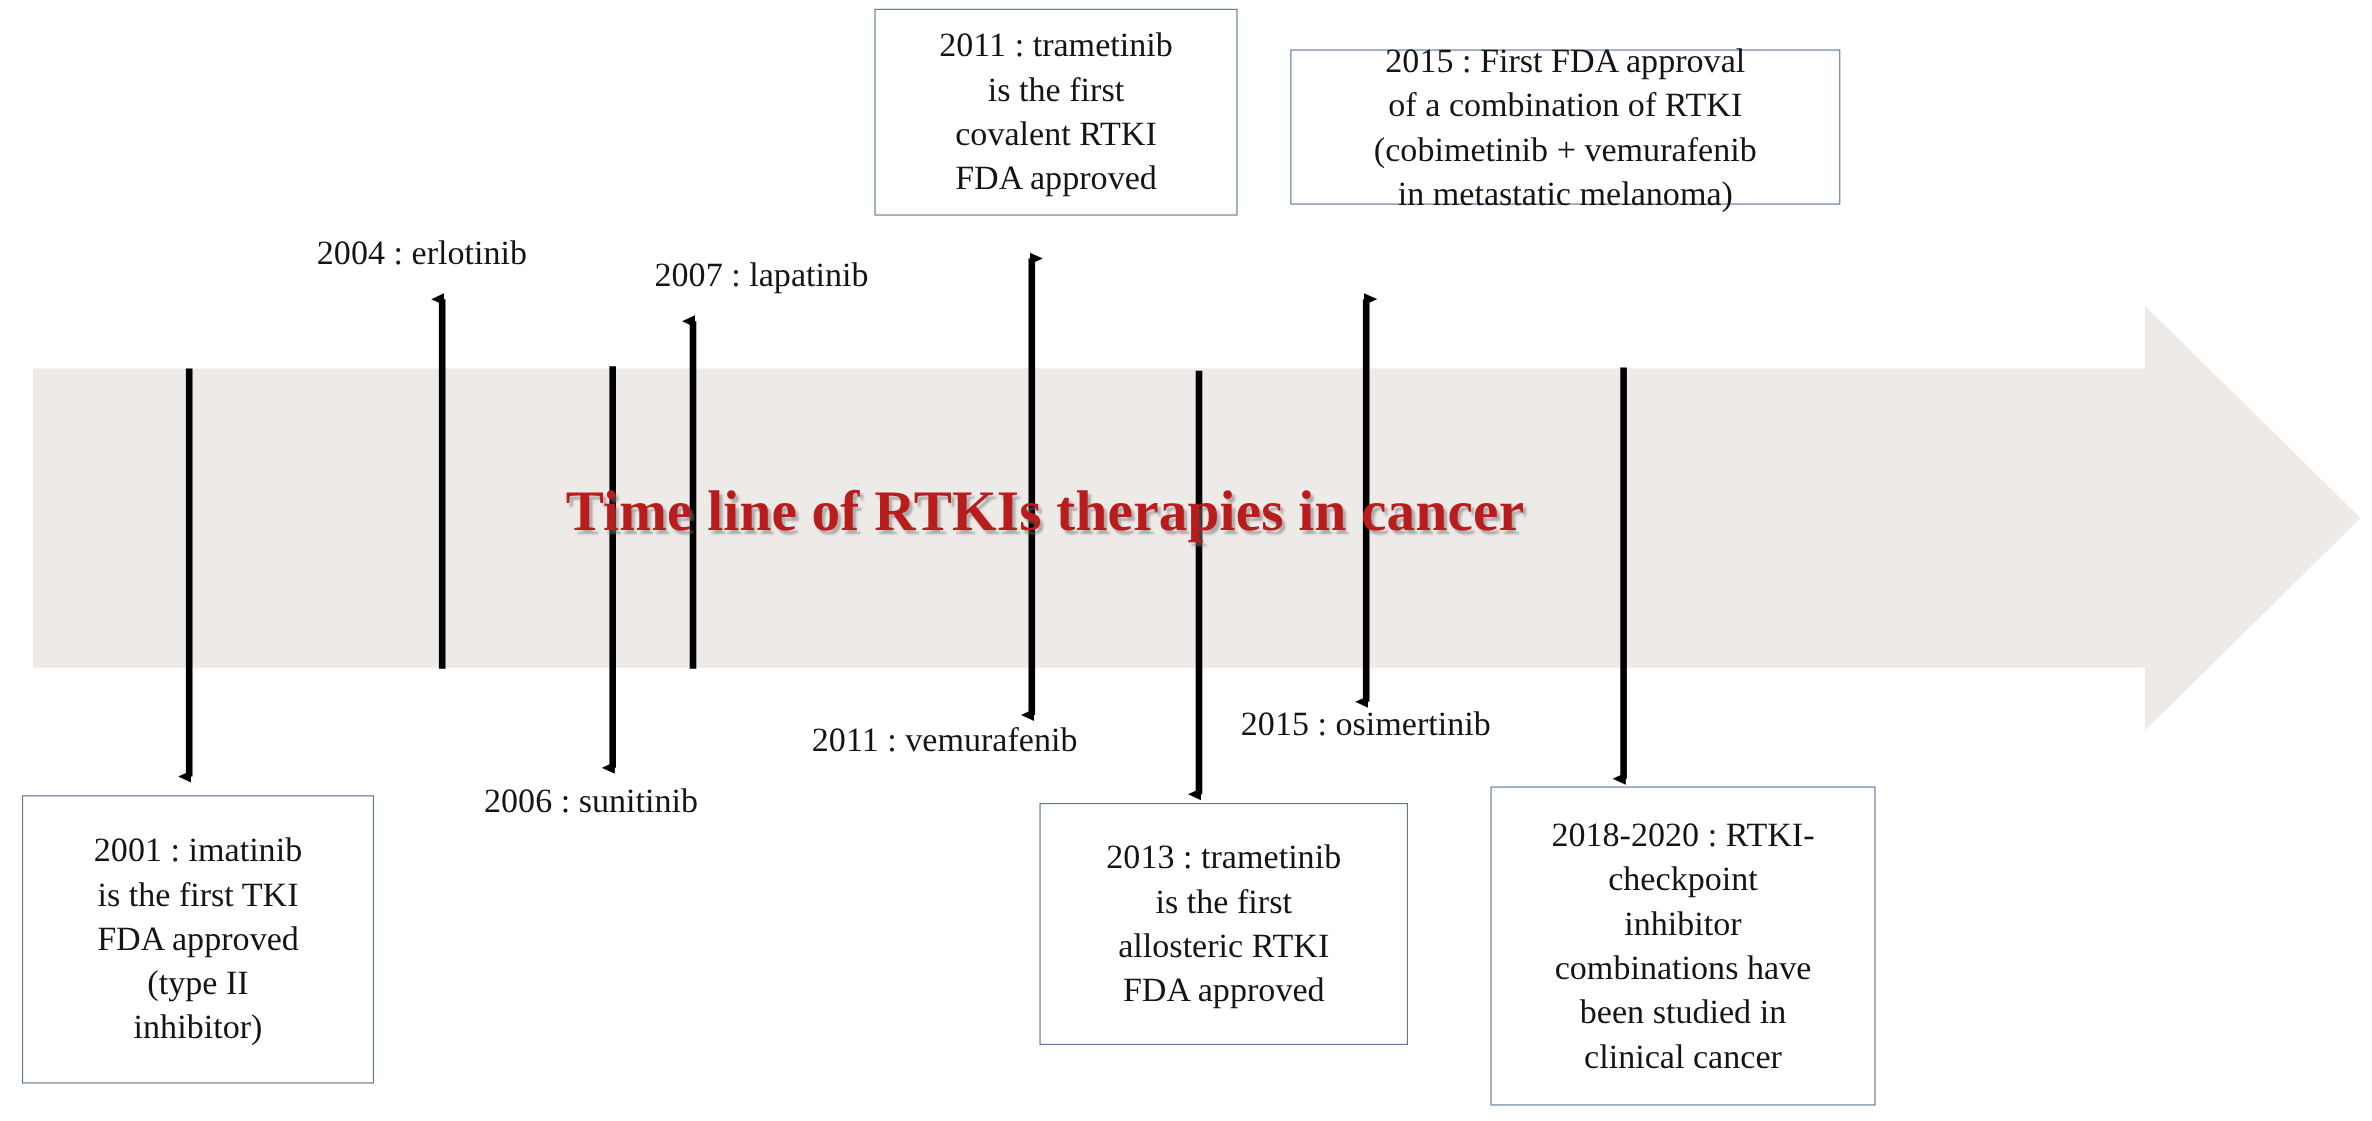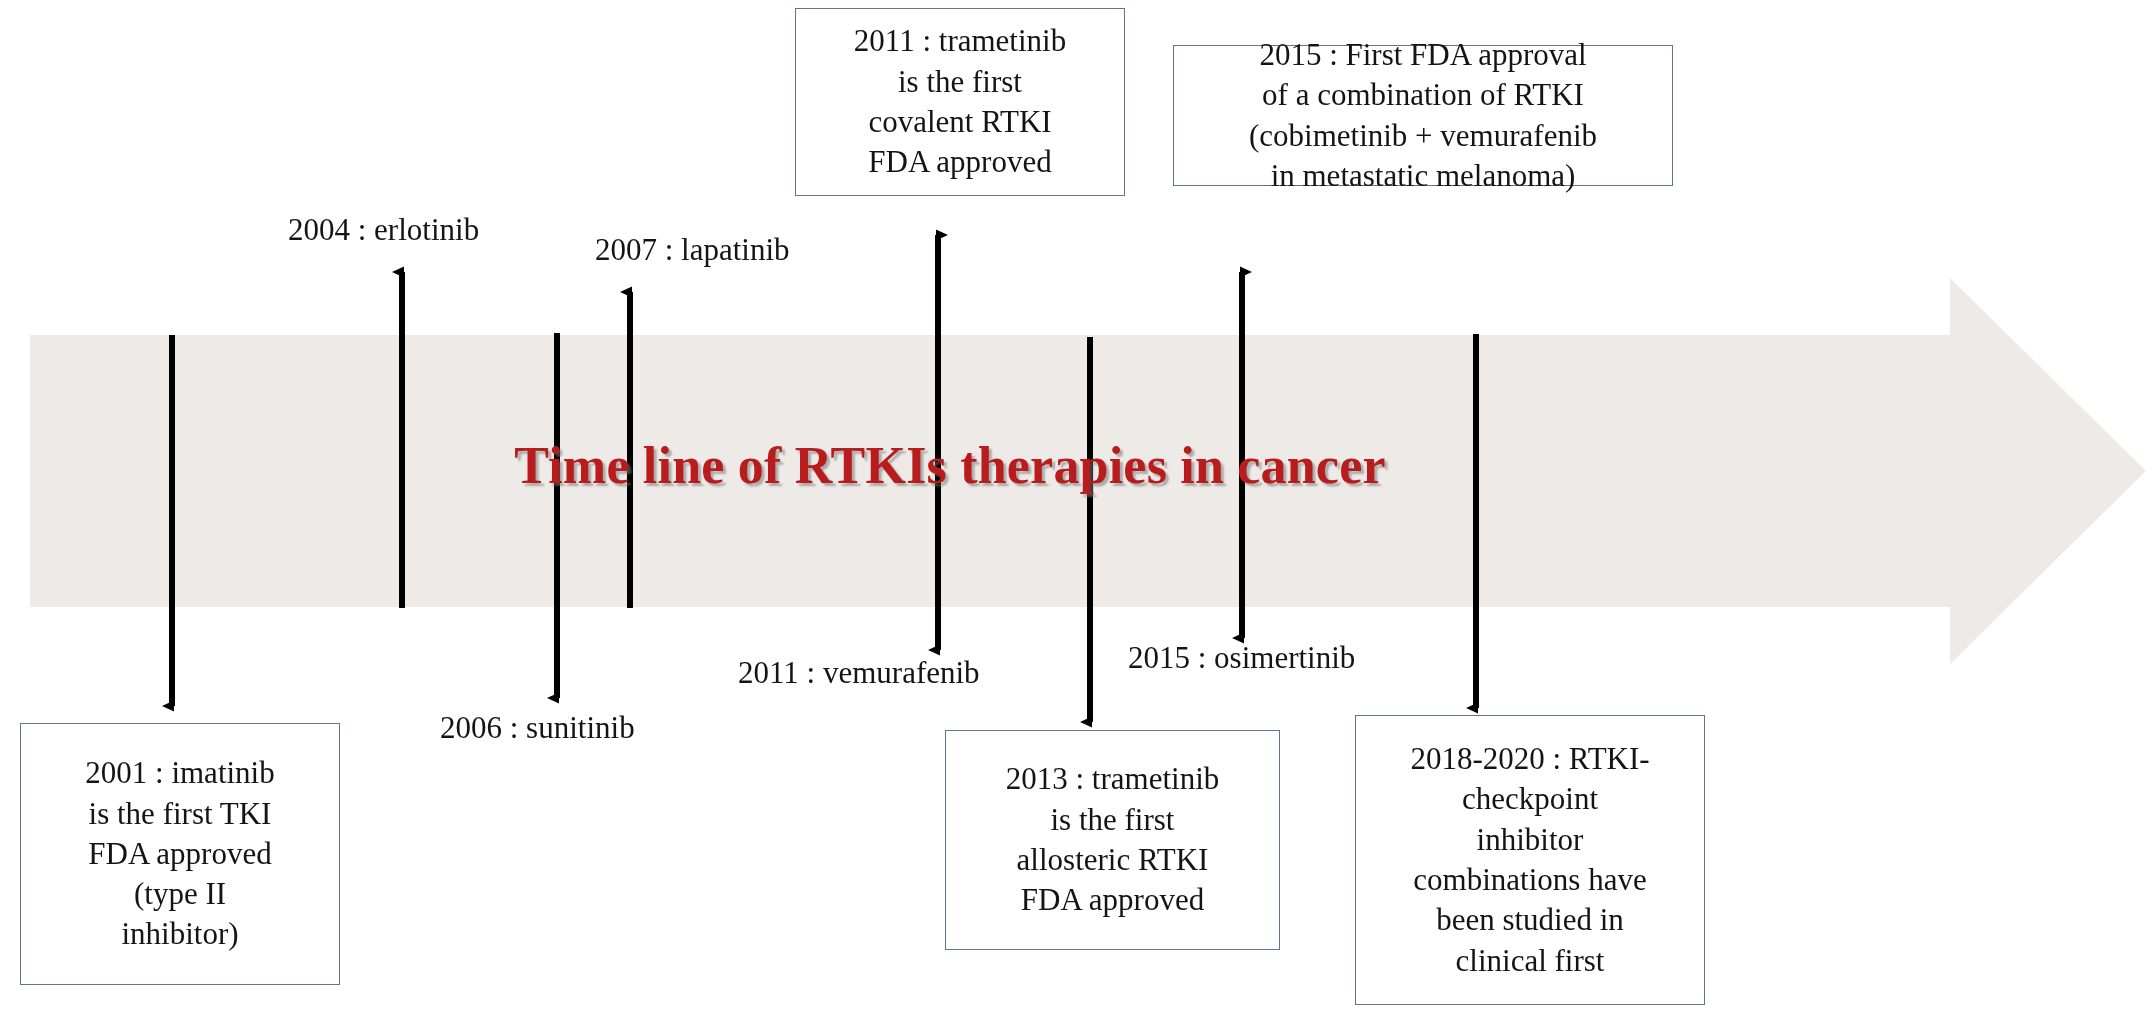--- a/index.html
+++ b/index.html
@@ -142,21 +142,21 @@
     </div>
   </div>
 
   <div class="callout" id="box-2018-2020">
     <div class="lines">
       <div>2018-2020 : RTKI-</div>
       <div>checkpoint</div>
       <div>inhibitor</div>
       <div>combinations have</div>
       <div>been studied in</div>
-      <div>clinical first</div>
+      <div>clinical cancer</div>
     </div>
   </div>
 
   <div class="plainlabel" id="label-2004">2004 : erlotinib</div>
   <div class="plainlabel" id="label-2007">2007 : lapatinib</div>
   <div class="plainlabel" id="label-2006">2006 : sunitinib</div>
   <div class="plainlabel" id="label-2011-vemu">2011 : vemurafenib</div>
   <div class="plainlabel" id="label-2015-osi">2015 : osimertinib</div>
 
 </div>

